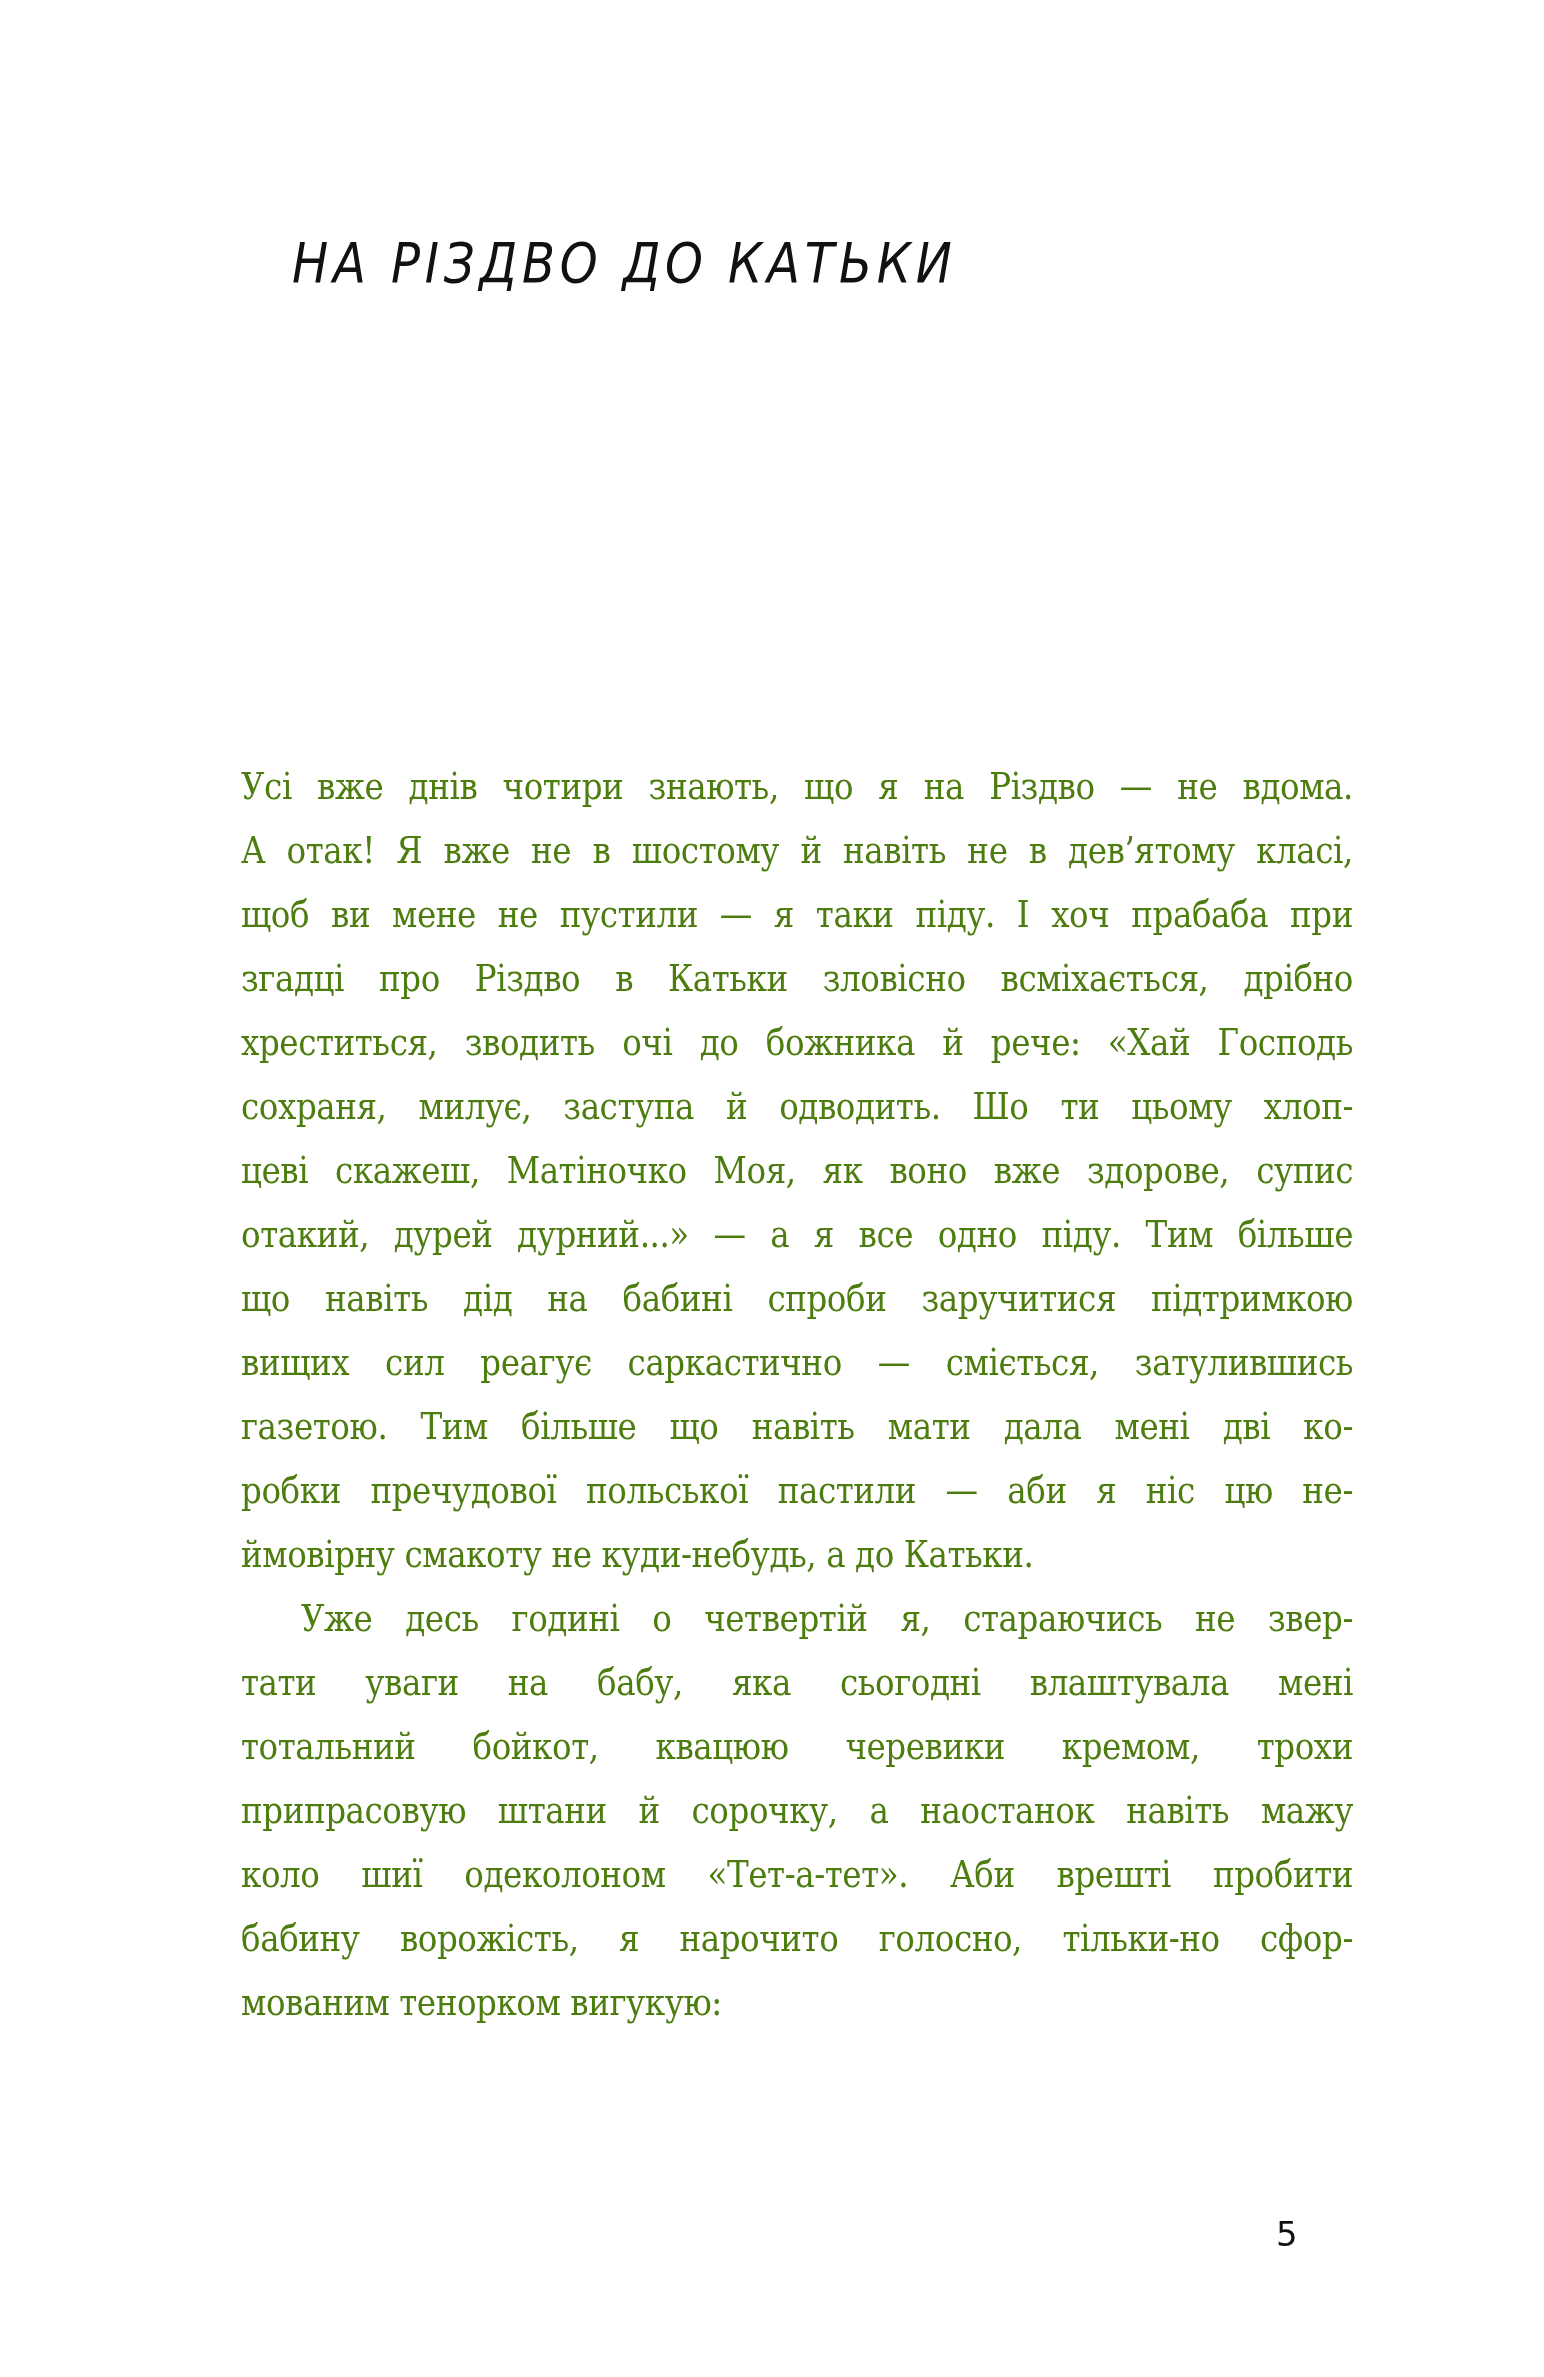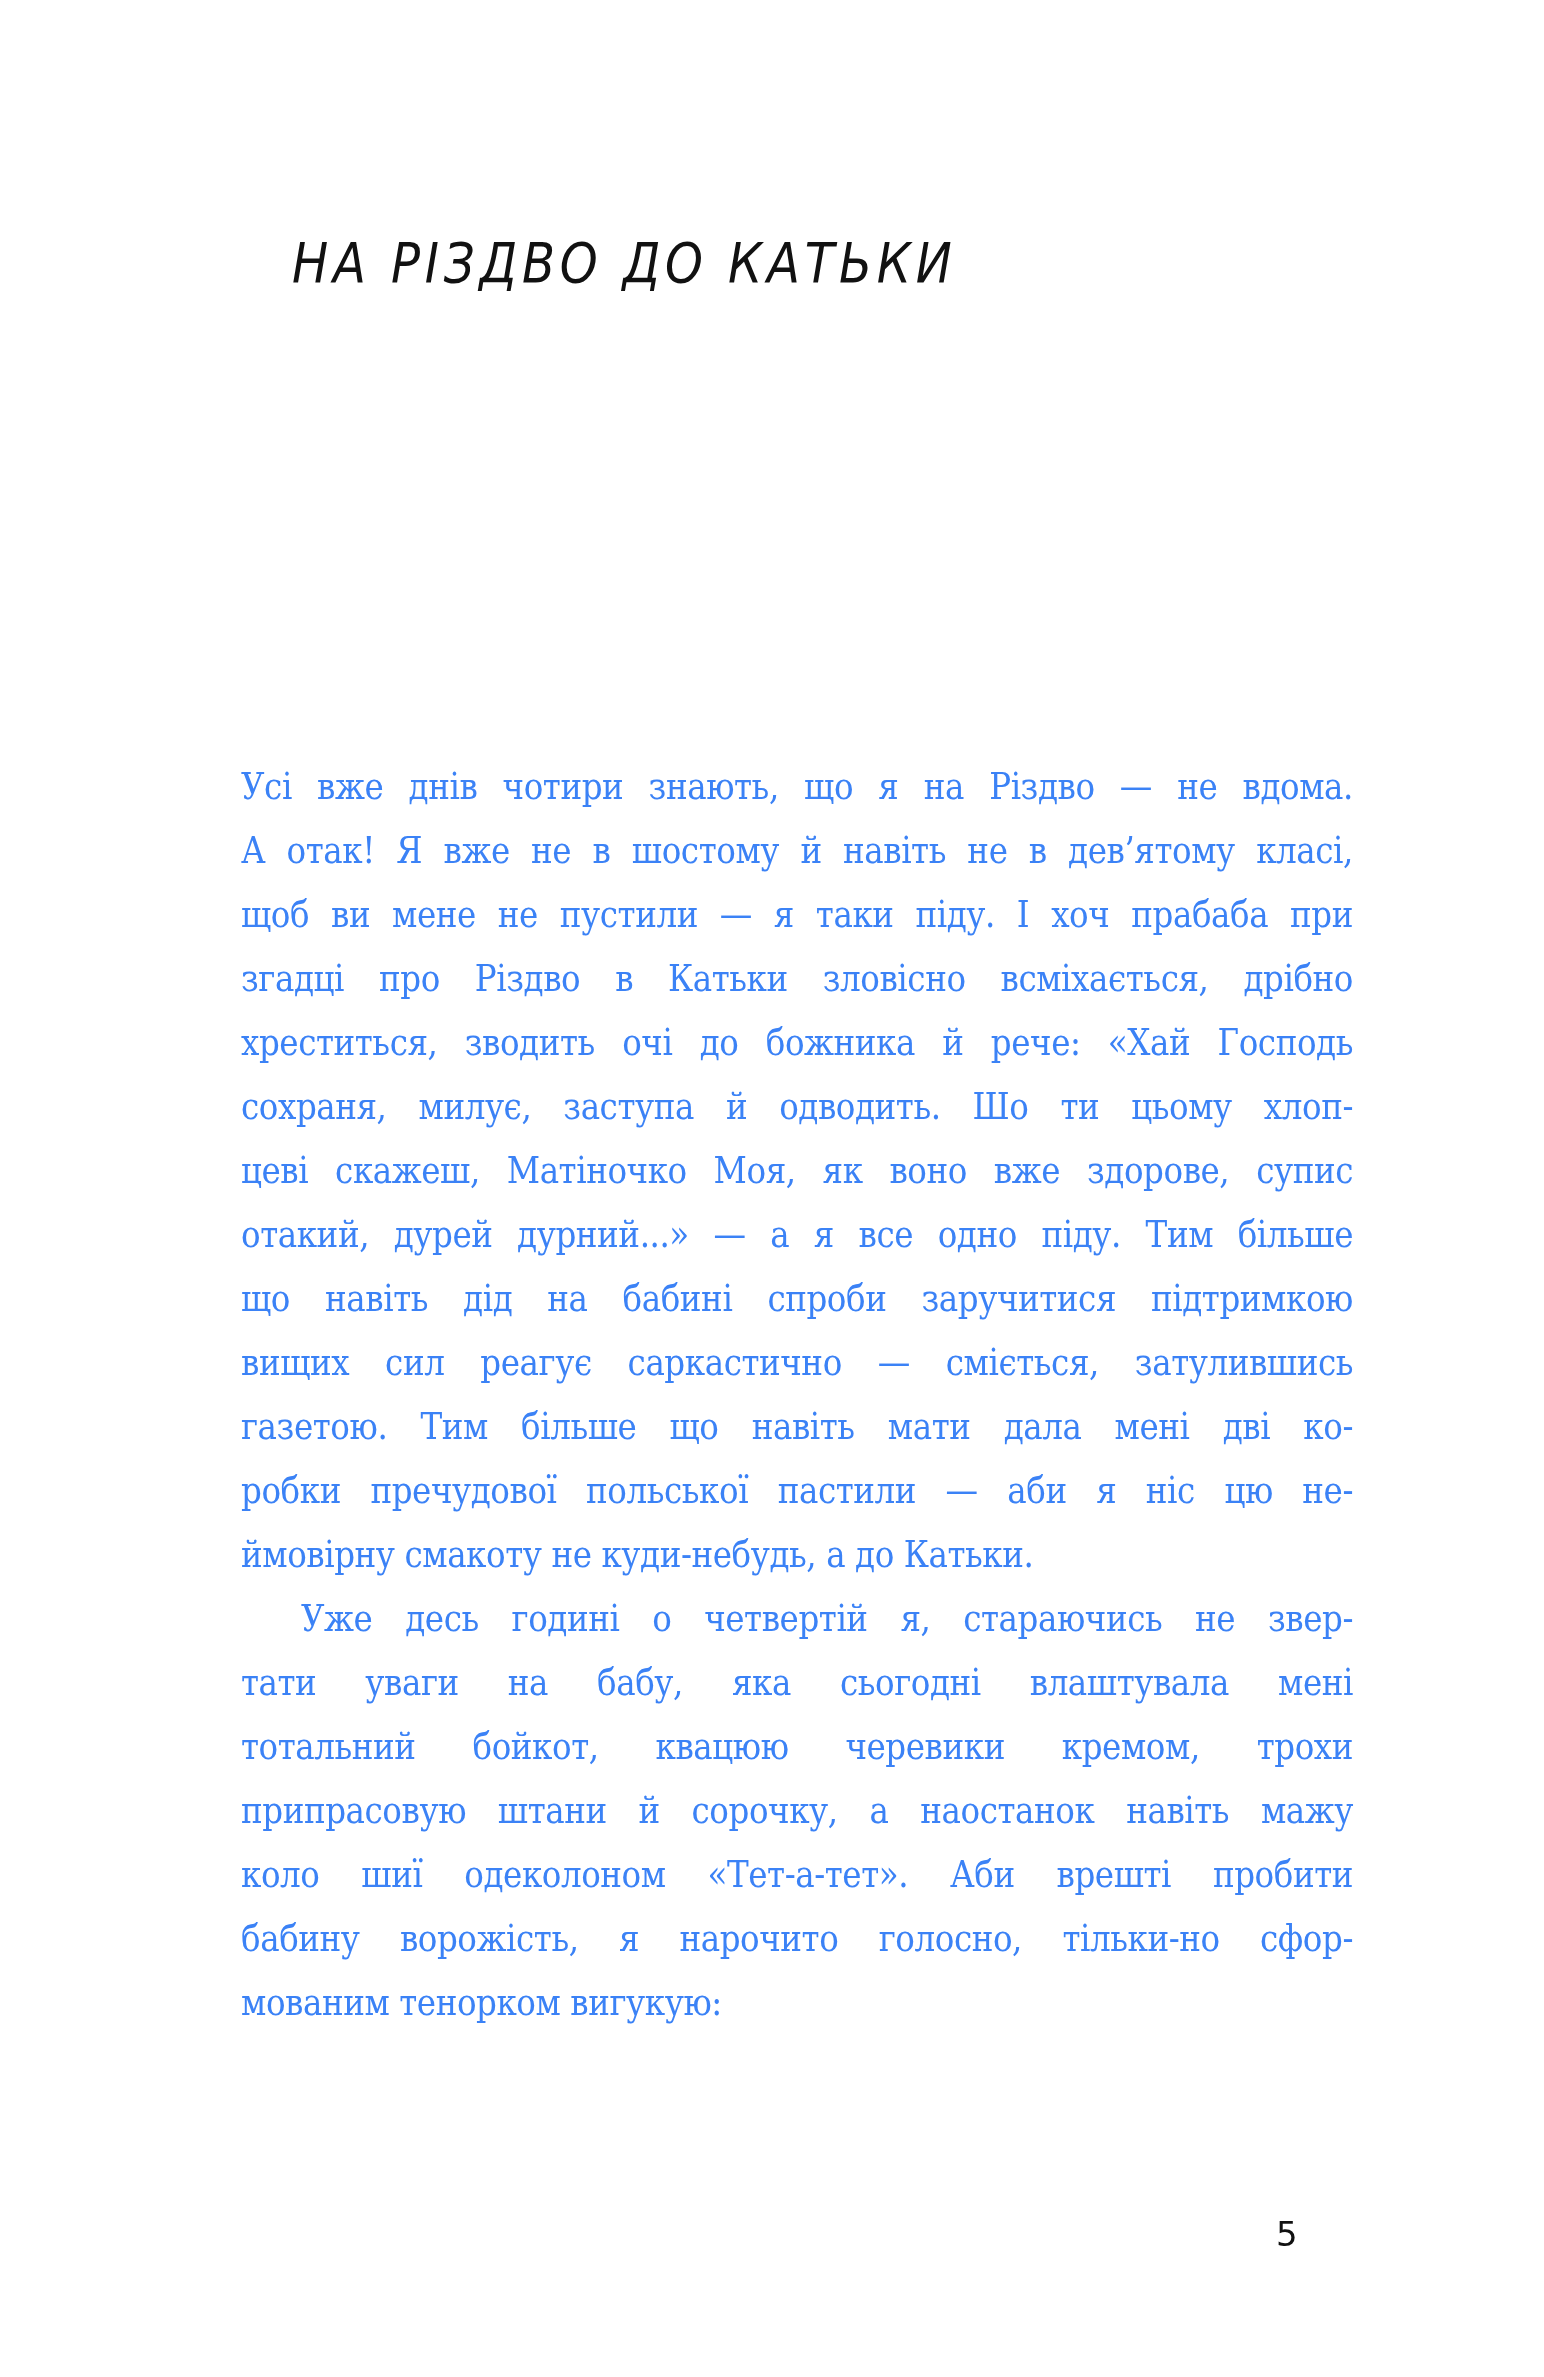--- a/index.html
+++ b/index.html
@@ -38,21 +38,21 @@
       transform: scaleX(0.86);
       transform-origin: left center;
     }
     .body-text {
       position: absolute;
       left: 205px;
       top: 755px;
       width: 1112px;
       font-family: "DejaVu Serif", serif;
       font-size: 37px;
-      color: #3b82f6;
+      color: #4d7c0f;
     }
     .line {
       display: block;
       height: 64px;
       line-height: 64px;
       white-space: nowrap;
       text-align: justify;
       text-align-last: justify;
       letter-spacing: -0.5px;
       transform: scaleX(0.88);

